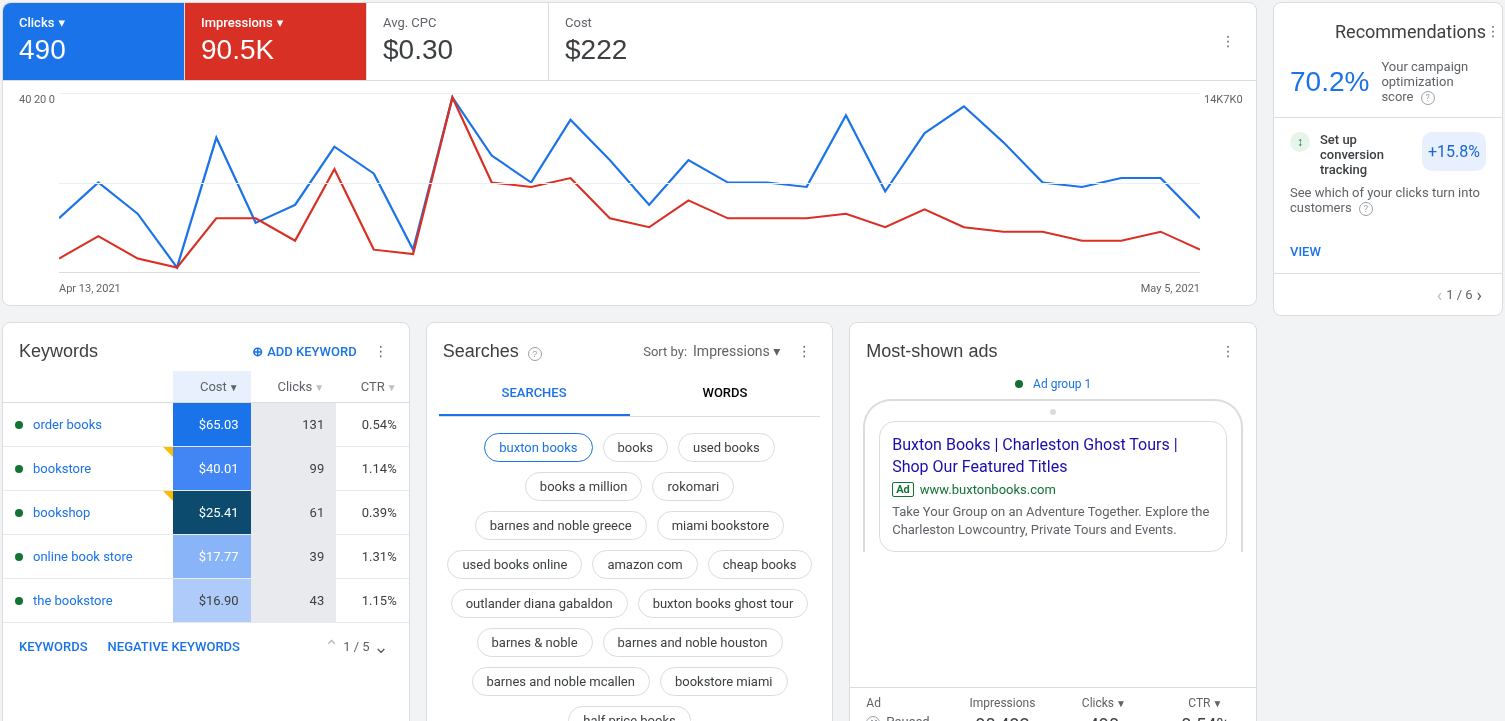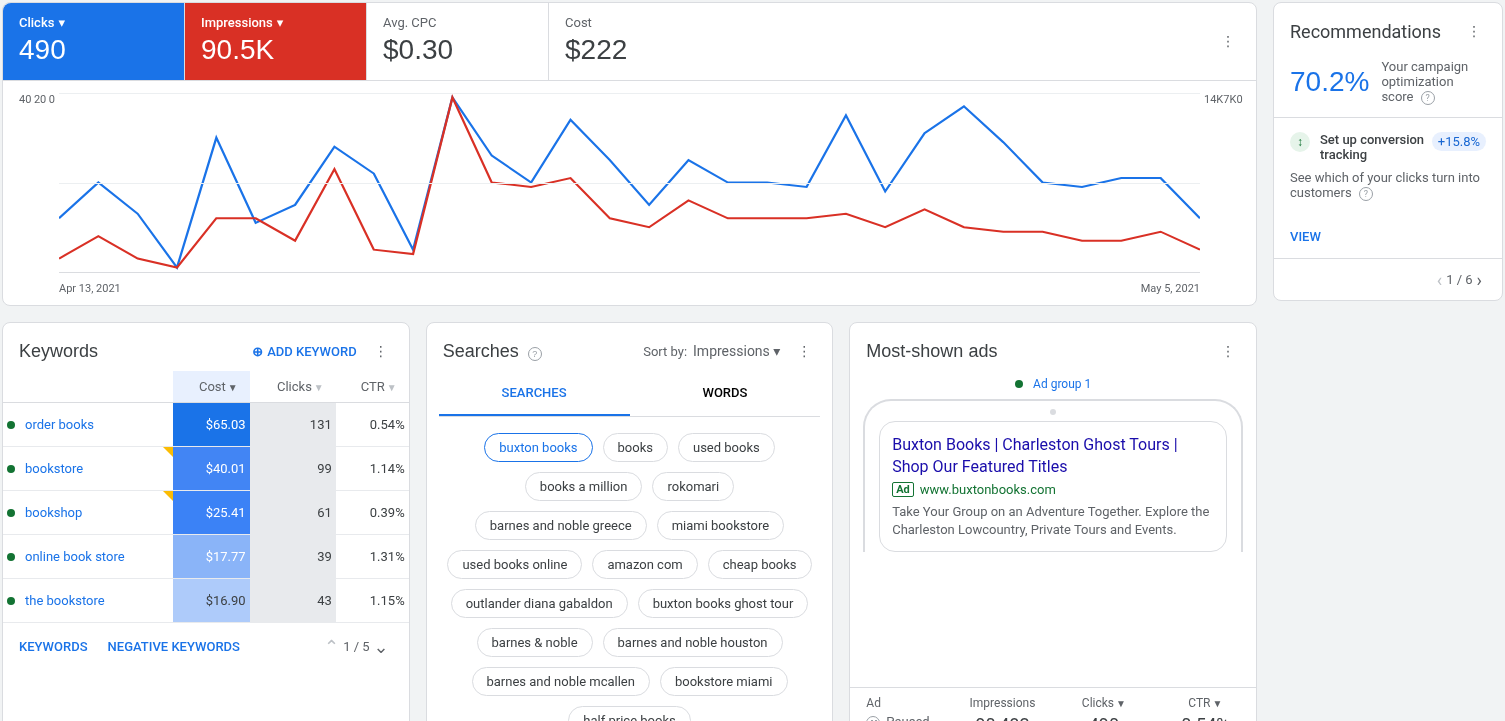--- a/index.html
+++ b/index.html
@@ -27,26 +27,26 @@
 .kebab { color: #5f6368; cursor: pointer; width: 24px; height: 24px; display: inline-flex; align-items: center; justify-content: center; border-radius: 50%; }
 .metrics-kebab { position: absolute; right: 16px; top: 26px; }
 .row-cards { display: flex; gap: 16px; }
 .row-cards .card { flex: 1; display: flex; flex-direction: column; }
 .card-header { display: flex; align-items: center; padding: 16px 16px 8px; }
 .card-title { font-size: 18px; color: #3c4043; font-family: "Google Sans", Arial, sans-serif; flex: 1; }
 .add-kw { color: #1a73e8; font-size: 13px; font-weight: 500; display: flex; align-items: center; cursor: pointer; }
 .kw-table { width: 100%; border-collapse: collapse; font-size: 13px; }
 .kw-table th { text-align: right; padding: 8px 12px; color: #5f6368; font-weight: 400; border-bottom: 1px solid #dadce0; }
 .kw-table th:first-child { text-align: left; }
-.kw-table td { padding: 14px 4px; border-bottom: 1px solid #e8eaed; text-align: right; margin-top: 44px; }
+.kw-table td { padding: 14px 12px; border-bottom: 1px solid #e8eaed; text-align: right; margin-top: 44px; }
 .kw-table td:first-child { text-align: left; color: #1a73e8; }
 .status-dot { display: inline-block; width: 8px; height: 8px; border-radius: 50%; background: #137333; margin-right: 10px; }
 .col-cost { background: #1a73e8; color: #fff; }
 .col-cost.shade1 { background: #4285f4; }
-.col-cost.shade2 { background: #3b82f6; }
+.col-cost.shade2 { background: #0c4a6e; }
 .col-cost.shade3 { background: #8ab4f8; }
 .col-cost.shade4 { background: #aecbfa; color: #3c4043; }
 .col-clicks { background: #e8eaed; }
 .yellow-corner { position: relative; }
 .yellow-corner::before { content: ""; position: absolute; top: 0; right: 0; border-top: 10px solid #fbbc04; border-left: 10px solid transparent; }
 .card-footer { display: flex; align-items: center; padding: 12px 16px; font-size: 13px; border-top: 1px solid transparent; }
 .footer-link { color: #1a73e8; font-weight: 500; margin-right: 20px; cursor: pointer; }
 .pager { margin-left: auto; display: flex; align-items: center; color: #5f6368; }
 .search-tabs { display: flex; border-bottom: 1px solid #dadce0; margin: 0 12px; }
 .search-tab { flex: 1; text-align: center; padding: 14px 0; font-size: 13px; font-weight: 500; color: #000000; cursor: pointer; }
@@ -65,27 +65,27 @@
 .ad-badge { border: 1px solid #137333; color: #137333; border-radius: 2px; font-size: 11px; padding: 0 3px; margin-right: 6px; font-weight: bold; }
 .ad-url-text { color: #137333; }
 .ad-desc { color: #5f6368; line-height: 18px; }
 .ad-stats { display: flex; border-top: 1px solid #dadce0; }
 .ad-stat { flex: 1; padding: 8px 16px; text-align: center;}
 .ad-stat:first-child { text-align: left; }
 .ad-stat-label { font-size: 12px; color: #5f6368; display: flex; align-items: center; justify-content: center; }
 .ad-stat:first-child .ad-stat-label { justify-content: flex-start; }
 .ad-stat-value { font-size: 18px; margin-top: 4px; color: #3c4043; }
 .rec-header { display: flex; align-items: center; padding: 16px; }
-.rec-title { font-size: 18px; color: #3c4043; flex: 1; }
+.rec-title { font-size: 18px; color: #3c4043; flex: 1; margin-left: 45px; }
 .rec-score-row { display: flex; align-items: center; padding: 0 16px 12px; font-size: 13px; color: #5f6368; }
 .rec-score { font-size: 28px; color: #1a73e8; margin-right: 12px; font-family: "Google Sans", Arial, sans-serif;}
 .rec-item { border-top: 1px solid #dadce0; padding: 14px 16px; font-size: 13px; color: #3c4043; }
 .rec-item-head { display: flex; align-items: flex-start; margin-bottom: 8px; }
 .rec-icon { width: 20px; height: 20px; border-radius: 50%; background: #e6f4ea; display: flex; align-items: center; justify-content: center; color: #137333; font-size: 12px; margin-right: 10px; flex-shrink: 0; }
-.rec-badge { margin-left: auto; background: #e8f0fe; color: #1967d2; border-radius: 10px; padding: 2px 6px; font-size: 13px; }
+.rec-badge { margin-left: auto; background: #e8f0fe; color: #1967d2; border-radius: 10px; padding: 10px 6px; font-size: 16px; }
 .rec-view { color: #1a73e8; font-weight: 500; padding: 14px 16px; cursor: pointer; font-size: 13px; }
 .rec-pager { border-top: 1px solid #dadce0; display: flex; align-items: center; justify-content: flex-end; padding: 10px 16px; font-size: 13px; color: #5f6368; }
 .help-icon { display: inline-flex; align-items: center; justify-content: center; width: 14px; height: 14px; border: 1px solid #9aa0a6; border-radius: 50%; font-size: 9px; color: #9aa0a6; margin-left: 4px; }
 .chev { font-size: 18px; color: #bdc1c6; padding: 0 4px; cursor: pointer; }
 .chev.active { color: #5f6368; }
 .sort-arrow { font-size: 10px; margin-left: 2px; }
 .th-sel { background: #e8f0fe; }
 .paused-icon { display: inline-block; width: 14px; height: 14px; border-radius: 50%; background: #fff; border: 1px solid #9aa0a6; position: relative; margin-right: 6px; vertical-align: middle;}
 .paused-icon::before, .paused-icon::after { content: ""; position: absolute; left: 4px; top: 3px; width: 2px; height: 7px; background: #9aa0a6; }
 .paused-icon::after { left: 8px; }

